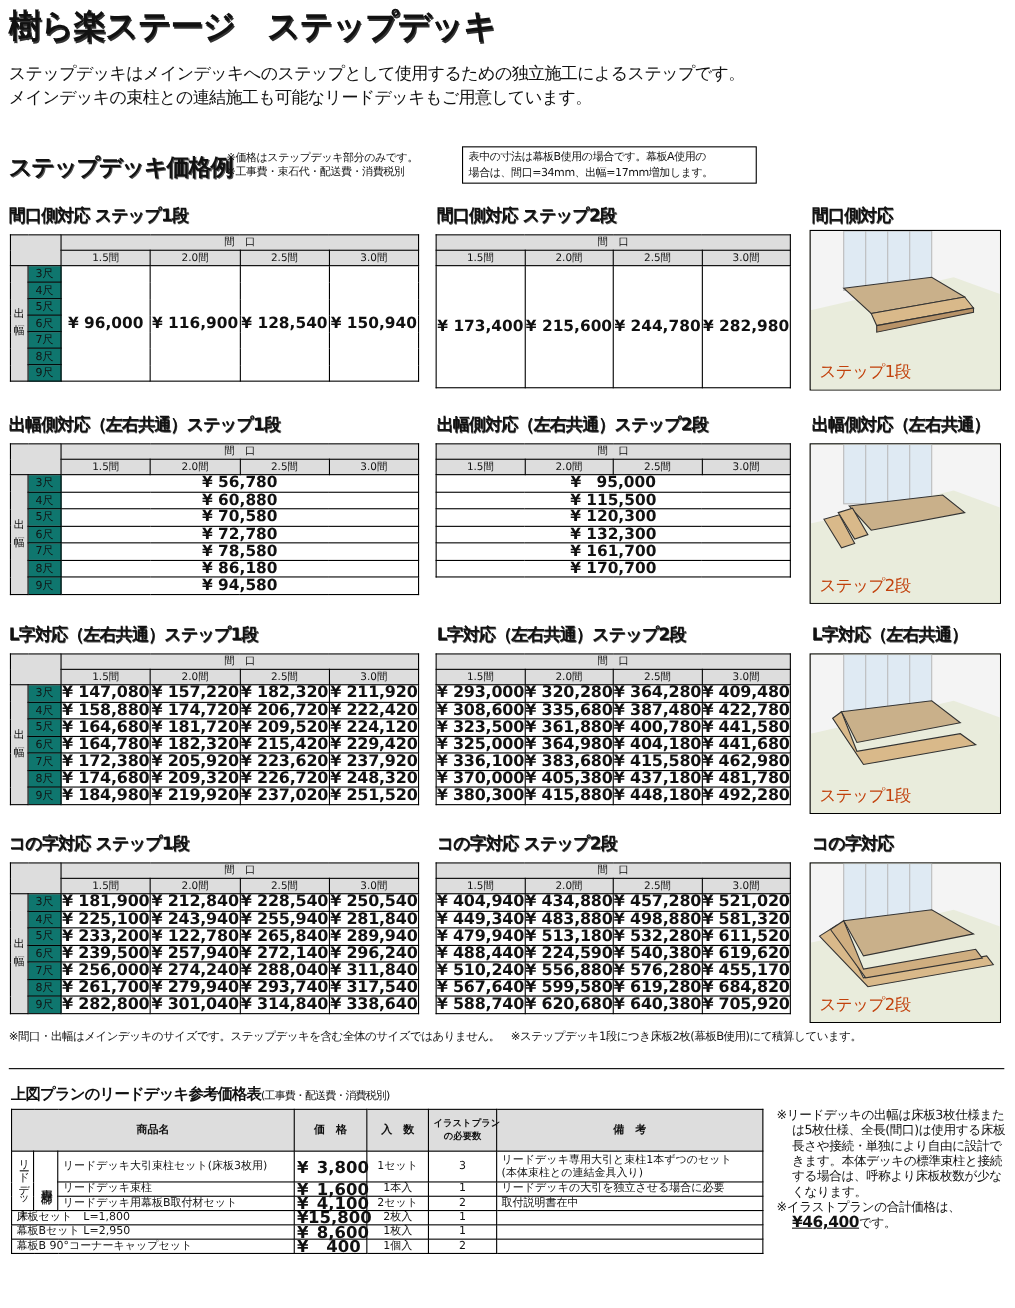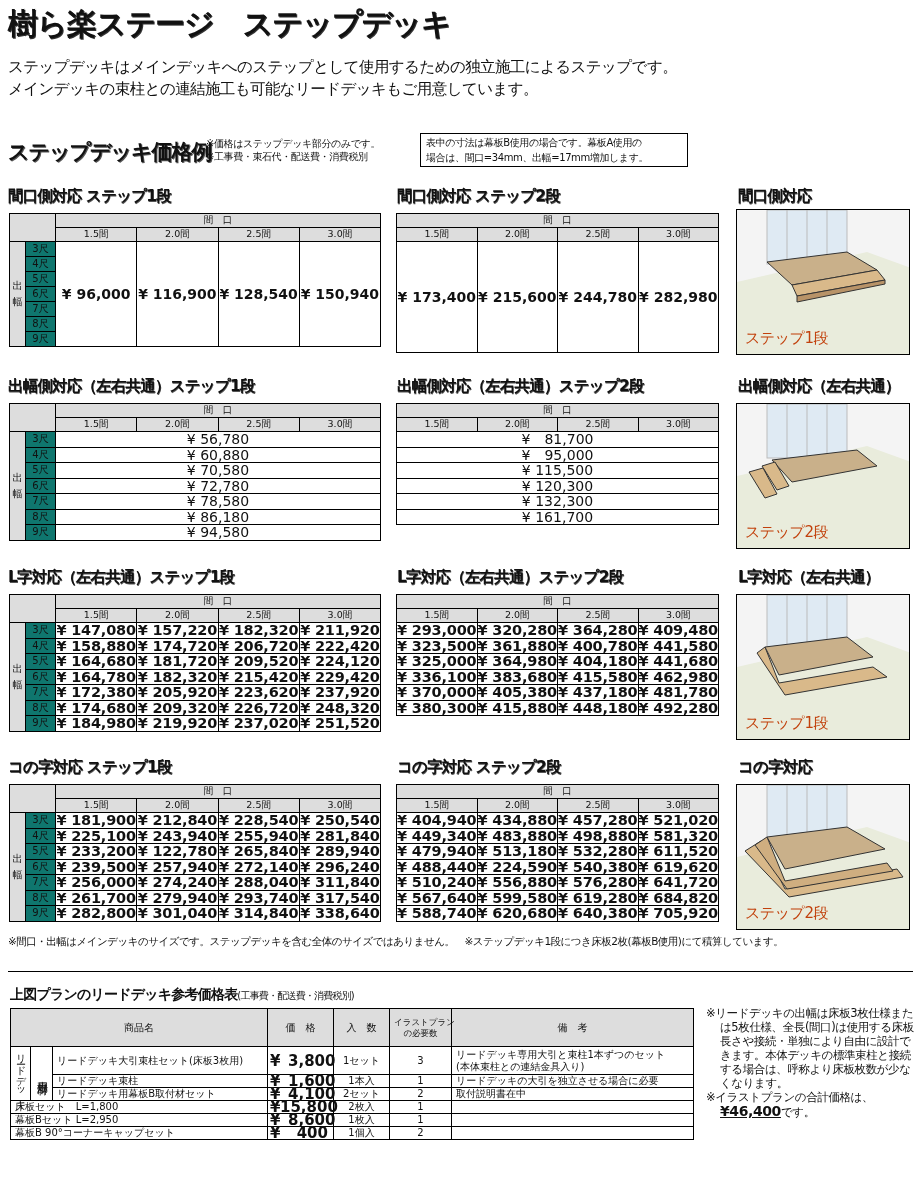--- a/index.html
+++ b/index.html
@@ -10,30 +10,30 @@
   .sec-title { left: 8px; top: 138px; font-size: 21px; font-weight: bold; letter-spacing: -1px; text-shadow: 1px 1px 0 #555; }
   .sec-notes { left: 206px; top: 137px; font-size: 10px; line-height: 13px; letter-spacing: -0.4px; }
   .boxnote { left: 420px; top: 133px; width: 268px; height: 34px; border: 1px solid #000; font-size: 10px; line-height: 15px; padding: 1px 5px; letter-spacing: -0.4px; }
   .blk-title { font-size: 15.5px; font-weight: bold; letter-spacing: -0.8px; white-space: nowrap; text-shadow: 0.5px 0.5px 0 #555; text-align: right; }
   table { border-collapse: collapse; table-layout: fixed; }
   .pt td, .pt th { border: 1px solid #000; text-align: center; padding: 0; }
   .pt th { background: #ddd; font-weight: normal; font-size: 9.5px; height: 14px; }
   .pt .rl { background: #0f766e; font-size: 10px; height: 14.5px; }
   .pt .vt { background: #ddd; font-size: 10px; width: 22px; line-height: 16px; }
   .pt .big { font-size: 14px; font-weight: bold; }
-  .pt td.merged { font-size: 14px; font-weight: normal; height: 15.5px; line-height: 14px; }
+  .pt td.merged { font-size: 14px; font-weight: bold; height: 15.5px; line-height: 14px; }
   .pt td.cell { font-size: 14.5px; font-weight: bold; height: 15.5px; line-height: 14px; letter-spacing: -0.2px; white-space: nowrap; }
   .illus { border: 1px solid #000; width: 174px; height: 146px; overflow: hidden; background: #e9ecdc; }
   .illus-cap { position: absolute; left: 8px; bottom: 6px; font-size: 15px; color: #c2410c; letter-spacing: -0.5px; }
   .foot1 { left: 8px; top: 935px; font-size: 10.5px; letter-spacing: -0.5px; white-space: nowrap; }
   .hr { left: 8px; top: 971px; width: 905px; height: 1px; background: #000; }
   .ref-title { left: 10px; top: 986px; font-size: 14px; font-weight: bold; letter-spacing: -0.8px; }
   .ref-title small { font-size: 10px; font-weight: normal; }
   .rt td, .rt th { border: 1px solid #000; font-size: 10px; padding: 0 4px; height: 13px; line-height: 12px; white-space: nowrap; }
-  .rt th { background: #ddd; font-weight: normal; text-align: center; height: 38px; }
+  .rt th { background: #ddd; font-weight: bold; text-align: center; height: 38px; }
   .rt .pr { font-weight: bold; font-size: 15px; text-align: left; padding-left: 2px; }
   .rt .pr span { display: inline-block; width: 18px; }
   .rt .c { text-align: center; margin-top: 28px; }
   .sidenote { left: 706px; top: 1006px; width: 210px; font-size: 11.5px; line-height: 14px; letter-spacing: -0.4px; }
   .sidenote .n { padding-left: 14px; text-indent: -14px; }
   .sidenote b { font-size: 14px; text-decoration: underline; }
 </style>
 </head>
 <body>
 
@@ -201,36 +201,36 @@
       <tr>
         <th colspan="4">間　口</th>
       </tr>
   <tr>
         <th>1.5間</th>
         <th>2.0間</th>
         <th>2.5間</th>
         <th>3.0間</th>
       </tr>
   <tr>
-        <td colspan="4" class="merged">¥　81,700</td>
-      </tr>
-  <tr>
         <td colspan="4" class="merged">¥　95,000</td>
       </tr>
   <tr>
         <td colspan="4" class="merged">¥ 115,500</td>
       </tr>
   <tr>
         <td colspan="4" class="merged">¥ 120,300</td>
       </tr>
   <tr>
         <td colspan="4" class="merged">¥ 132,300</td>
       </tr>
   <tr>
         <td colspan="4" class="merged">¥ 161,700</td>
+      </tr>
+  <tr>
+        <td colspan="4" class="merged">¥ 170,700</td>
       </tr>
 </tbody>
   </table>
 
 <table class="abs pt" style="left:9px;top:594px;width:372px">
   <colgroup>
       <col style="width:16px">
       <col style="width:30px">
       <col>
       <col>
@@ -315,20 +315,26 @@
         <th>2.5間</th>
         <th>3.0間</th>
       </tr>
   <tr>
         <td class="cell">¥ 293,000</td>
         <td class="cell">¥ 320,280</td>
         <td class="cell">¥ 364,280</td>
         <td class="cell">¥ 409,480</td>
       </tr>
   <tr>
+        <td class="cell">¥ 308,600</td>
+        <td class="cell">¥ 335,680</td>
+        <td class="cell">¥ 387,480</td>
+        <td class="cell">¥ 422,780</td>
+      </tr>
+  <tr>
         <td class="cell">¥ 323,500</td>
         <td class="cell">¥ 361,880</td>
         <td class="cell">¥ 400,780</td>
         <td class="cell">¥ 441,580</td>
       </tr>
   <tr>
         <td class="cell">¥ 325,000</td>
         <td class="cell">¥ 364,980</td>
         <td class="cell">¥ 404,180</td>
         <td class="cell">¥ 441,680</td>
@@ -462,21 +468,21 @@
   <tr>
         <td class="cell">¥ 488,440</td>
         <td class="cell">¥ 224,590</td>
         <td class="cell">¥ 540,380</td>
         <td class="cell">¥ 619,620</td>
       </tr>
   <tr>
         <td class="cell">¥ 510,240</td>
         <td class="cell">¥ 556,880</td>
         <td class="cell">¥ 576,280</td>
-        <td class="cell">¥ 641,720</td>
+        <td class="cell">¥ 455,170</td>
       </tr>
   <tr>
         <td class="cell">¥ 567,640</td>
         <td class="cell">¥ 599,580</td>
         <td class="cell">¥ 619,280</td>
         <td class="cell">¥ 684,820</td>
       </tr>
   <tr>
         <td class="cell">¥ 588,740</td>
         <td class="cell">¥ 620,680</td>

